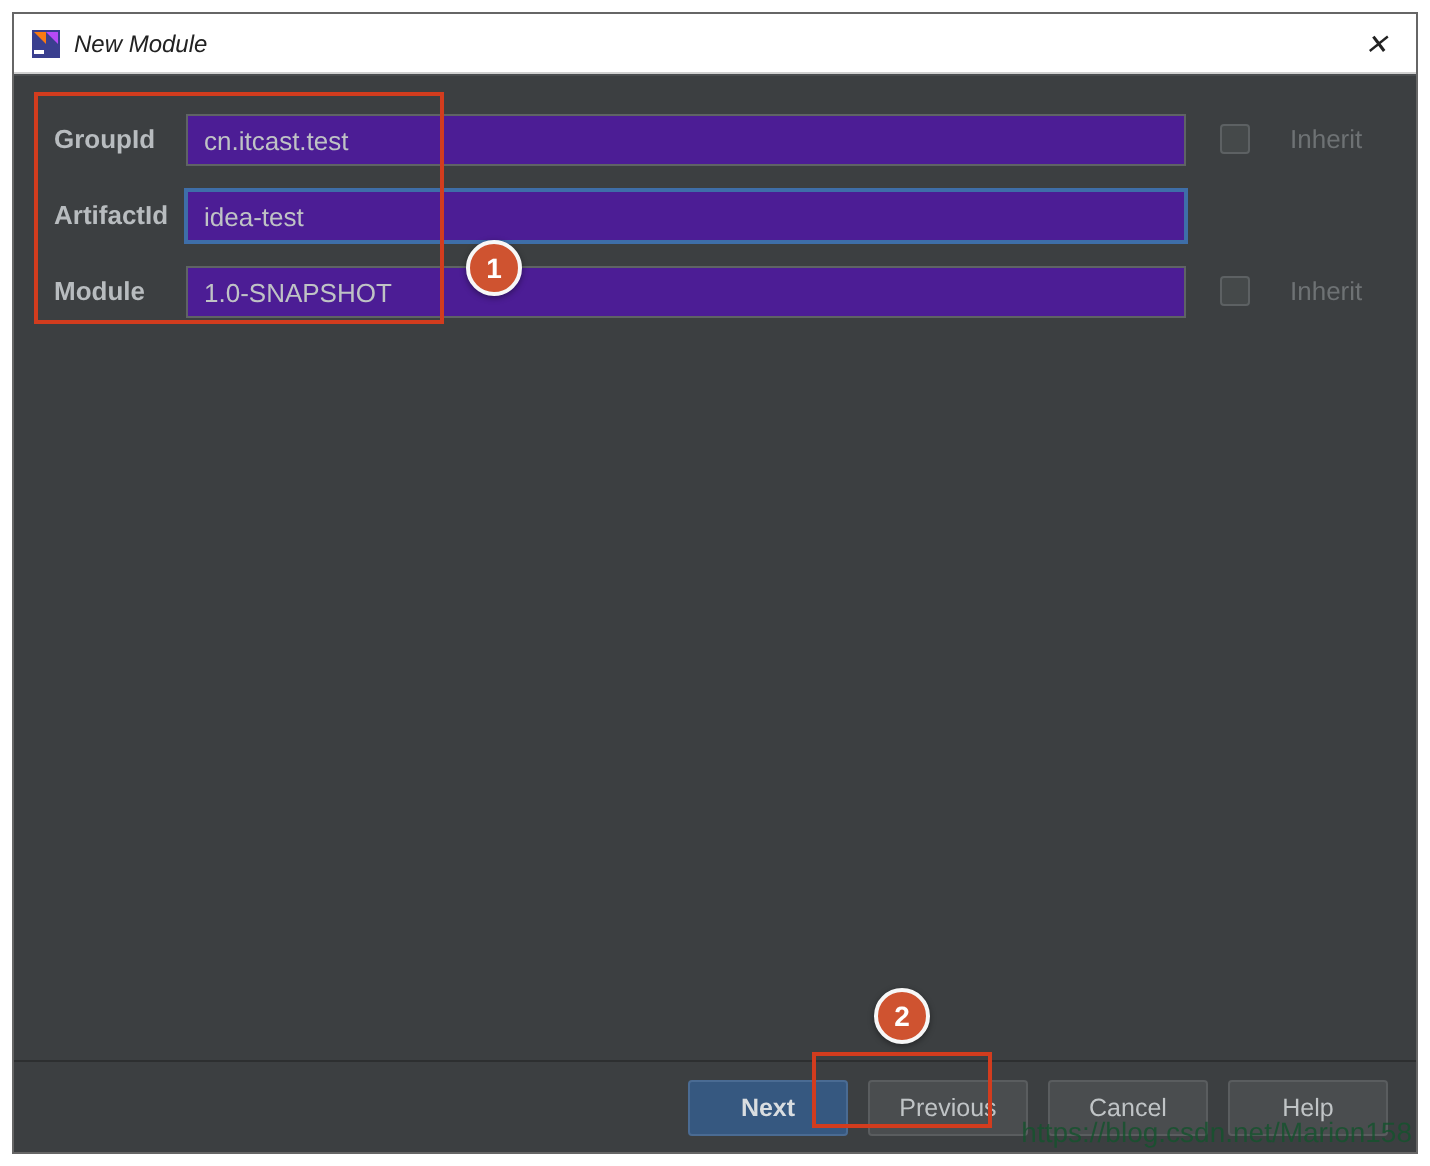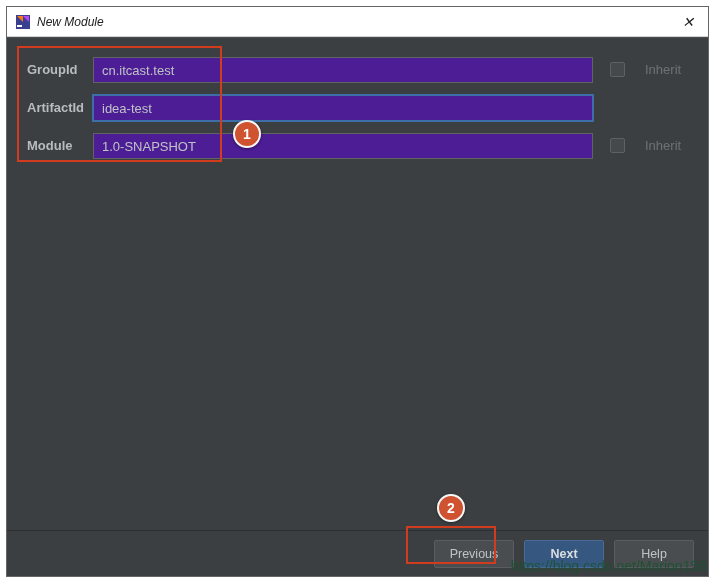--- a/index.html
+++ b/index.html
@@ -206,22 +206,23 @@
       </div>
 
     </div>
 
     <div class="highlight-box" style="left:10px; top:8px; width:205px; height:116px;"></div>
     <div class="callout" style="left:226px; top:82px;">1</div>
 
   </div>
 
   <div class="footer">
+    <button class="btn primary">Next</button>
     <button class="btn">Previous</button>
-    <button class="btn primary">Next</button>
+    <button class="btn">Cancel</button>
     <button class="btn">Help</button>
   </div>
 
   <div class="highlight-box" style="left:399px; top:519px; width:90px; height:38px;"></div>
   <div class="callout" style="left:430px; top:487px;">2</div>
 
   <div class="watermark">https://blog.csdn.net/Marion158</div>
 </div>
 
 </body></html>

